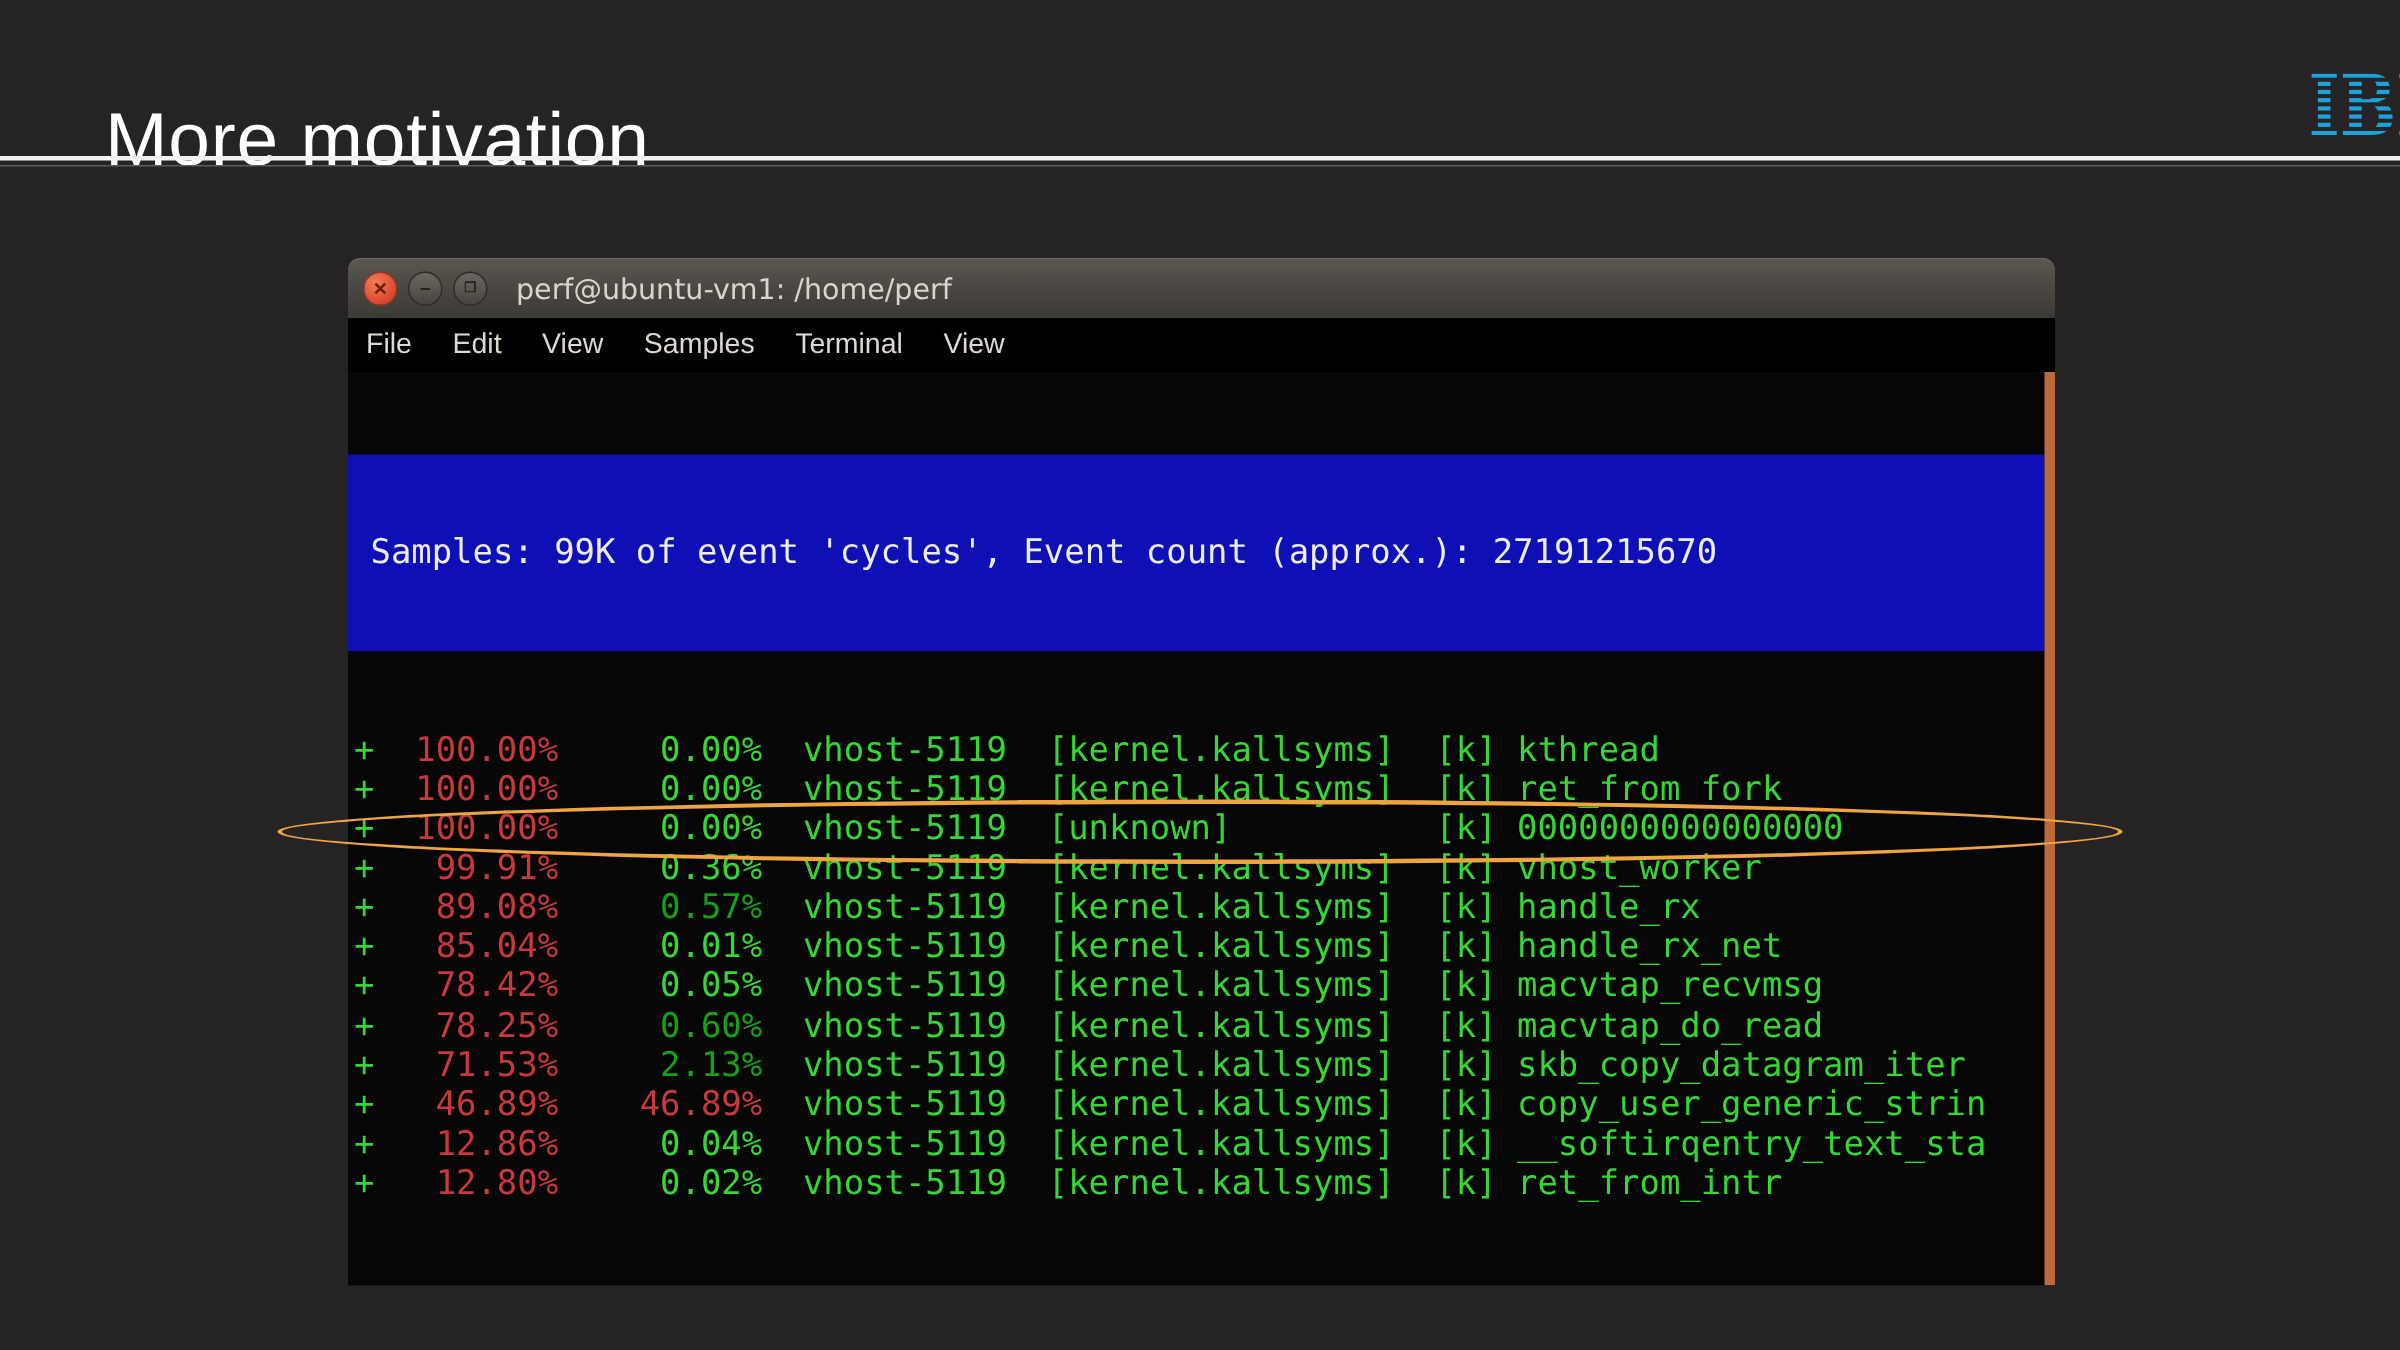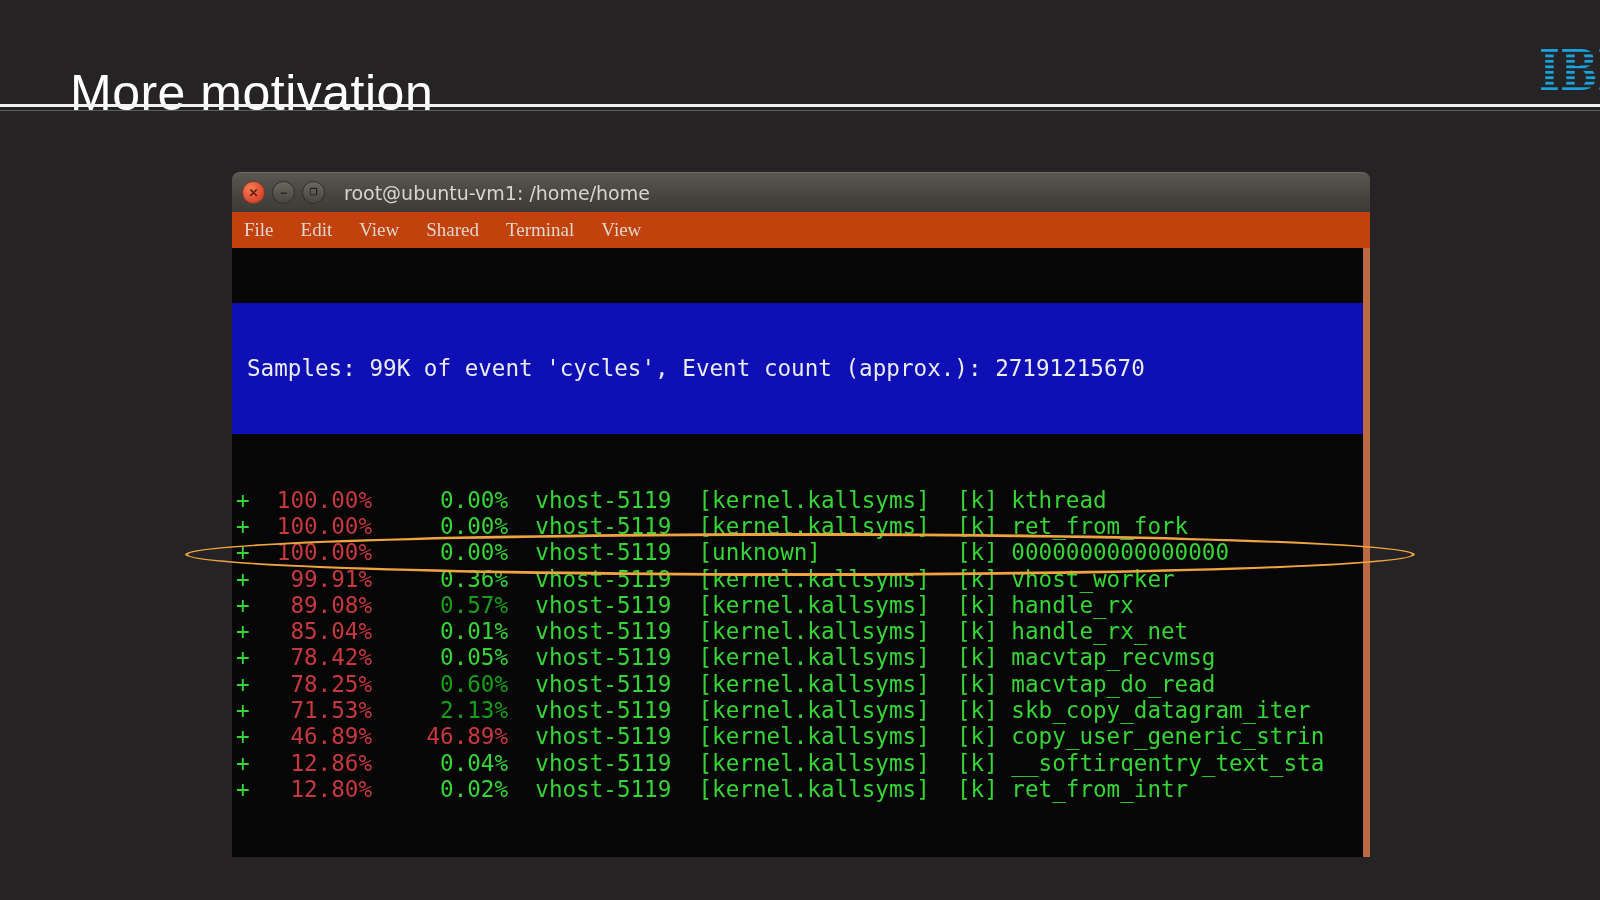--- a/index.html
+++ b/index.html
@@ -28,24 +28,24 @@
         display:flex;align-items:center;justify-content:center;
         font-size:12px;font-weight:bold;line-height:1;}
   .wbtn .glyph{transform:translateY(-0.5px);}
   .wbtn.close{background:radial-gradient(circle at 35% 30%,#f08055,#de4e33 60%,#bd3c22);
               border:1px solid #8f3520;color:#6b1c0c;}
   .wbtn.minimize,.wbtn.maximize{background:linear-gradient(#6c6860,#474440);
               border:1px solid #2e2c28;color:#24221e;}
   .wbtn.maximize{font-size:9px;}
   .titlebar-text{color:var(--chrome-text);font-size:19px;margin-left:12px;
                  font-family:"DejaVu Sans","Liberation Sans",sans-serif;}
-  .menubar{position:absolute;top:40px;left:0;right:0;height:36px;background:#c2410c;
+  .menubar{position:absolute;top:40px;left:0;right:0;height:36px;background:#000000;
            display:flex;align-items:center;gap:27px;padding-left:12px;box-sizing:border-box;
            color:#ddd9d1;font-size:19px;
-           font-family:Liberation Serif, serif;}
+           font-family:Liberation Sans, sans-serif;}
   .menubar span{cursor:default;}
   .content{position:absolute;top:76px;left:0;right:0;bottom:0;background:var(--term-bg);
            font-family:"DejaVu Sans Mono",monospace;font-size:22.6px;line-height:26.3px;
            color:var(--fg);white-space:pre;overflow:hidden;padding:2px 0 0 4px;
            box-sizing:border-box;}
   .scroll-stripe{position:absolute;top:0;right:0;width:7px;height:100%;
                  background:var(--scrollbar);}
   .blue-header{background:var(--blue);color:#ececec;margin-left:-4px;padding-left:15px;
                width:1116px;}
   .term-line{height:26.3px;}
@@ -93,28 +93,28 @@
     <div class="titlebar">
       <div class="wbtn close">
         <span class="glyph">✕</span>
       </div>
       <div class="wbtn minimize">
         <span class="glyph">−</span>
       </div>
       <div class="wbtn maximize">
         <span class="glyph">❐</span>
       </div>
-      <span class="titlebar-text">root@ubuntu-vm1: /home/home</span>
+      <span class="titlebar-text">perf@ubuntu-vm1: /home/perf</span>
     </div>
 
     <div class="menubar" id="menubar">
         <span>File</span>
         <span>Edit</span>
         <span>View</span>
-        <span>Shared</span>
+        <span>Samples</span>
         <span>Terminal</span>
         <span>View</span>
       </div>
 
     <div class="content">
       <div class="blue-header">
         <div class="term-line">Samples: 99K of event 'cycles', Event count (approx.): 27191215670</div>
       </div>
       <div id="perf-rows"><div class="term-line"><span class="fg">+</span><span class="red">  100.00%</span><span class="fg">     0.00%</span><span class="fg">  vhost-5119  [kernel.kallsyms]  [k] kthread</span></div><div class="term-line"><span class="fg">+</span><span class="red">  100.00%</span><span class="fg">     0.00%</span><span class="fg">  vhost-5119  [kernel.kallsyms]  [k] ret_from_fork</span></div><div class="term-line"><span class="fg">+</span><span class="red">  100.00%</span><span class="fg">     0.00%</span><span class="fg">  vhost-5119  [unknown]          [k] 0000000000000000</span></div><div class="term-line"><span class="fg">+</span><span class="red">   99.91%</span><span class="fg">     0.36%</span><span class="fg">  vhost-5119  [kernel.kallsyms]  [k] vhost_worker</span></div><div class="term-line"><span class="fg">+</span><span class="red">   89.08%</span><span class="dim">     0.57%</span><span class="fg">  vhost-5119  [kernel.kallsyms]  [k] handle_rx</span></div><div class="term-line"><span class="fg">+</span><span class="red">   85.04%</span><span class="fg">     0.01%</span><span class="fg">  vhost-5119  [kernel.kallsyms]  [k] handle_rx_net</span></div><div class="term-line"><span class="fg">+</span><span class="red">   78.42%</span><span class="fg">     0.05%</span><span class="fg">  vhost-5119  [kernel.kallsyms]  [k] macvtap_recvmsg</span></div><div class="term-line"><span class="fg">+</span><span class="red">   78.25%</span><span class="dim">     0.60%</span><span class="fg">  vhost-5119  [kernel.kallsyms]  [k] macvtap_do_read</span></div><div class="term-line"><span class="fg">+</span><span class="red">   71.53%</span><span class="dim">     2.13%</span><span class="fg">  vhost-5119  [kernel.kallsyms]  [k] skb_copy_datagram_iter</span></div><div class="term-line"><span class="fg">+</span><span class="red">   46.89%</span><span class="red">    46.89%</span><span class="fg">  vhost-5119  [kernel.kallsyms]  [k] copy_user_generic_strin</span></div><div class="term-line"><span class="fg">+</span><span class="red">   12.86%</span><span class="fg">     0.04%</span><span class="fg">  vhost-5119  [kernel.kallsyms]  [k] __softirqentry_text_sta</span></div><div class="term-line"><span class="fg">+</span><span class="red">   12.80%</span><span class="fg">     0.02%</span><span class="fg">  vhost-5119  [kernel.kallsyms]  [k] ret_from_intr</span></div></div>
       

